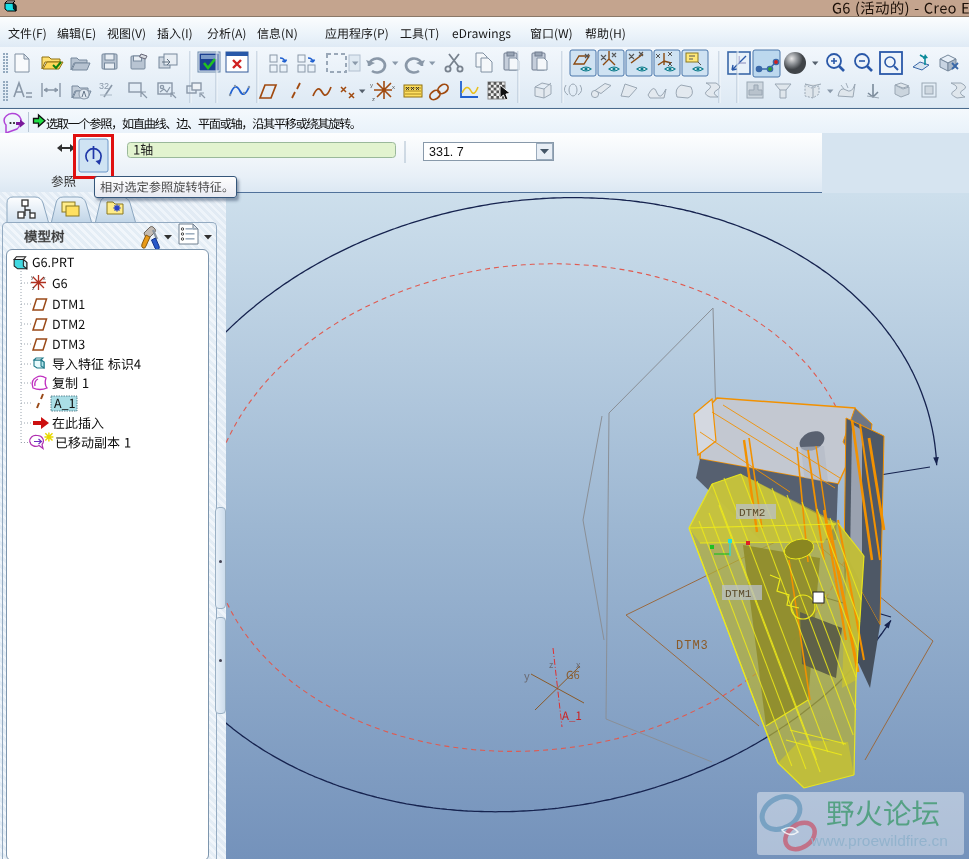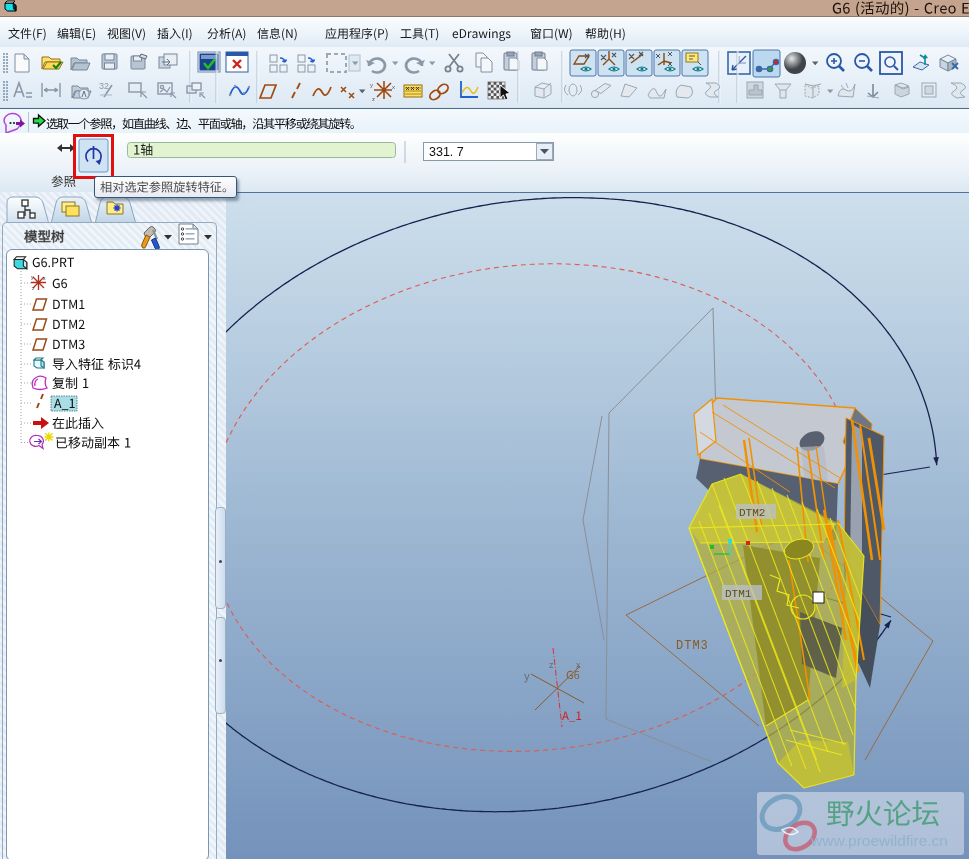--- a/index.html
+++ b/index.html
@@ -404,21 +404,21 @@
         <circle cx="10.5" cy="14" r="1.1"></circle>
         <circle cx="14" cy="14" r="1.1"></circle>
         <circle cx="17.5" cy="14" r="1.1"></circle>
       </g>
 <path d="M16 13 h4 v-2.5 l5 4 -5 4 v-2.5 h-4 z" fill="#7a1a9a"></path>
 <line x1="28.5" y1="3" x2="28.5" y2="23" stroke="#b8c6d4"></line>
 <path d="M33.5 9.5 h5 v-3.5 l6.5 5.8 -6.5 5.8 v-3.5 h-5 z" fill="#20e048" stroke="#101010" stroke-width="1.3"></path>
 <path d="M46.7 9.9C47.5 10.5 48.3 11.3 48.6 11.9L49.4 11.3C49 10.8 48.2 9.9 47.4 9.4ZM51.4 9.3C51.1 10.4 50.6 11.5 50 12.2C50.2 12.3 50.6 12.6 50.8 12.7C51 12.3 51.3 11.9 51.6 11.4H53.4V13.2H49.9V14H52.1C51.9 15.6 51.4 16.8 49.6 17.4C49.8 17.6 50 18 50.1 18.2C52.2 17.4 52.8 16 53 14H54.3V16.9C54.3 17.8 54.5 18.1 55.4 18.1C55.6 18.1 56.4 18.1 56.6 18.1C57.4 18.1 57.6 17.7 57.7 16.1C57.4 16.1 57.1 15.9 56.9 15.8C56.9 17 56.8 17.2 56.5 17.2C56.3 17.2 55.7 17.2 55.5 17.2C55.2 17.2 55.2 17.2 55.2 16.9V14H57.6V13.2H54.3V11.4H57.1V10.6H54.3V9H53.4V10.6H51.9C52.1 10.3 52.2 9.9 52.3 9.5ZM49.1 13.6H46.7V14.5H48.2V18.2C47.7 18.4 47.1 18.9 46.5 19.4L47.2 20.2C47.9 19.4 48.5 18.8 49 18.8C49.2 18.8 49.6 19.1 50.1 19.4C50.9 19.9 51.9 20 53.3 20C54.5 20 56.6 20 57.5 19.9C57.5 19.6 57.7 19.2 57.8 19C56.6 19.1 54.7 19.2 53.3 19.2C52 19.2 51 19.1 50.3 18.6C49.7 18.3 49.4 18 49.1 18Z M67.2 11.2C66.9 13 66.4 14.6 65.8 15.9C65.1 14.5 64.7 12.9 64.5 11.2ZM63 10.3V11.2H63.6C64 13.3 64.5 15.3 65.2 16.8C64.5 18 63.6 18.9 62.7 19.5C62.9 19.7 63.2 20 63.3 20.2C64.2 19.6 65 18.7 65.7 17.7C66.3 18.7 67.1 19.5 68 20.1C68.2 19.9 68.4 19.5 68.6 19.4C67.7 18.8 66.9 17.9 66.2 16.9C67.2 15.2 67.9 13.1 68.2 10.4L67.6 10.3L67.5 10.3ZM57.3 17.6 57.5 18.5 61.2 17.9V20.2H62.1V17.7L63.2 17.5L63.1 16.7L62.1 16.9V10.4H63V9.5H57.4V10.4H58.3V17.5ZM59.1 10.4H61.2V12.1H59.1ZM59.1 12.9H61.2V14.6H59.1ZM59.1 15.4H61.2V17L59.1 17.3Z M68.2 13.9V14.9H79.4V13.9Z M84.2 12.5V20.2H85.1V12.5ZM84.7 8.9C83.5 11 81.3 12.8 79 13.8C79.2 14 79.5 14.3 79.7 14.6C81.5 13.7 83.3 12.3 84.7 10.6C86.3 12.5 87.9 13.7 89.7 14.6C89.8 14.3 90.1 14 90.4 13.8C88.5 12.9 86.8 11.7 85.2 9.9L85.5 9.3Z M96.1 14.3C95.3 14.9 93.7 15.4 92.5 15.7C92.7 15.9 93 16.2 93.1 16.4C94.3 16 95.9 15.4 96.8 14.7ZM97.1 15.7C96.1 16.5 94 17.2 92.3 17.5C92.5 17.7 92.7 18 92.8 18.2C94.7 17.8 96.7 17.1 97.9 16.1ZM98.7 17C97.3 18.4 94.5 19.1 91.5 19.4C91.7 19.6 91.9 20 92 20.2C95.1 19.8 98 19 99.5 17.4ZM91.6 12C91.9 11.9 92.2 11.9 94.3 11.7C94.2 12.1 94 12.5 93.7 12.9H90V13.7H93.1C92.3 14.7 91.2 15.6 89.9 16.1C90.1 16.3 90.4 16.7 90.6 16.8C92 16.1 93.3 15.1 94.3 13.7H96.8C97.7 15 99.2 16.1 100.6 16.8C100.7 16.5 101 16.2 101.2 16C100 15.6 98.7 14.7 97.8 13.7H101V12.9H94.8C95 12.5 95.2 12.1 95.4 11.7L98.8 11.5C99.1 11.8 99.4 12.1 99.6 12.3L100.3 11.8C99.6 11 98.3 10 97.2 9.3L96.5 9.8C96.9 10.1 97.4 10.5 97.9 10.8L93.2 11C94 10.5 94.8 10 95.5 9.3L94.7 8.9C93.8 9.7 92.6 10.5 92.2 10.7C91.8 11 91.6 11.1 91.3 11.1C91.4 11.4 91.5 11.8 91.6 12Z M106.7 14.2H110.3V16.1H106.7ZM105.8 13.5V16.9H111.2V13.5ZM104.4 17.7C104.5 18.5 104.6 19.5 104.7 20.1L105.5 20C105.5 19.4 105.4 18.4 105.2 17.6ZM107 17.6C107.3 18.4 107.6 19.5 107.8 20.1L108.7 19.9C108.5 19.3 108.2 18.2 107.9 17.5ZM109.5 17.6C110.1 18.4 110.8 19.5 111 20.2L111.9 19.8C111.6 19.1 110.9 18 110.3 17.2ZM102.4 17.3C102 18.2 101.3 19.2 100.8 19.8L101.7 20.2C102.2 19.5 102.8 18.5 103.3 17.6ZM102.3 10.3H104.1V12.4H102.3ZM102.3 15.6V13.2H104.1V15.6ZM101.4 9.5V17.1H102.3V16.5H104.9V9.5ZM105.5 9.5V10.3H107.5C107.3 11.4 106.7 12.2 105.1 12.6C105.3 12.8 105.5 13.1 105.6 13.3C107.4 12.7 108.1 11.7 108.4 10.3H110.6C110.5 11.4 110.4 11.9 110.3 12.1C110.2 12.1 110.1 12.2 109.9 12.2C109.7 12.2 109.2 12.2 108.7 12.1C108.8 12.3 108.9 12.6 108.9 12.9C109.5 12.9 110 12.9 110.3 12.9C110.6 12.9 110.8 12.8 111 12.6C111.3 12.3 111.4 11.6 111.5 9.8C111.5 9.7 111.5 9.5 111.5 9.5Z M113 20.5C114.3 20.1 115.1 19.1 115.1 17.7C115.1 16.9 114.8 16.3 114.1 16.3C113.6 16.3 113.2 16.6 113.2 17.2C113.2 17.8 113.6 18.1 114.1 18.1L114.3 18.1C114.2 18.9 113.7 19.5 112.7 19.9Z M126.8 12.3C126.6 14 126.3 15.4 125.7 16.5C125.2 16.1 124.6 15.7 124.1 15.3C124.4 14.4 124.6 13.4 124.9 12.3ZM123.1 15.6C123.8 16.1 124.5 16.7 125.2 17.3C124.5 18.3 123.6 19 122.5 19.4C122.7 19.6 123 20 123.1 20.2C124.2 19.7 125.2 18.9 125.9 17.9C126.4 18.3 126.9 18.8 127.2 19.1L127.8 18.4C127.5 18 127 17.5 126.4 17.1C127.1 15.7 127.6 13.9 127.8 11.5L127.2 11.4L127 11.5H125.1C125.2 10.6 125.4 9.8 125.5 9L124.6 9C124.5 9.7 124.4 10.6 124.2 11.5H122.5V12.3H124C123.7 13.6 123.4 14.8 123.1 15.6ZM128.4 10.3V19.9H129.3V18.9H132.3V19.7H133.2V10.3ZM129.3 18.1V11.1H132.3V18.1Z M135.1 11.8V18.9H133.4V19.7H144.5V18.9H142.8V11.8H138.9L139.1 10.8H144.1V10H139.2L139.4 9L138.4 8.9L138.3 10H133.7V10.8H138.2L138 11.8ZM136 14.3H141.9V15.3H136ZM136 13.6V12.6H141.9V13.6ZM136 16H141.9V17.1H136ZM136 18.9V17.8H141.9V18.9Z M150.7 9.1V11.4H148.7V9.1H147.8V11.4H144.8V20.2H145.7V19.4H153.8V20.1H154.7V11.4H151.6V9.1ZM145.7 18.5V15.8H147.8V18.5ZM153.8 18.5H151.6V15.8H153.8ZM148.7 18.5V15.8H150.7V18.5ZM145.7 14.9V12.3H147.8V14.9ZM153.8 14.9H151.6V12.3H153.8ZM148.7 14.9V12.3H150.7V14.9Z M155.2 18.5 155.4 19.4C156.5 19.1 157.9 18.6 159.4 18.2L159.2 17.4C157.7 17.9 156.2 18.3 155.2 18.5ZM163.1 9.7C163.7 10 164.5 10.5 164.9 10.8L165.4 10.2C165 9.9 164.2 9.4 163.6 9.2ZM155.4 14C155.5 14 155.8 13.9 157.3 13.7C156.8 14.5 156.3 15.1 156.1 15.3C155.7 15.8 155.4 16.1 155.2 16.1C155.3 16.4 155.4 16.8 155.5 17C155.7 16.8 156.1 16.7 159.2 16.1C159.2 15.9 159.2 15.6 159.2 15.3L156.8 15.8C157.7 14.7 158.6 13.3 159.4 12L158.6 11.5C158.4 12 158.1 12.4 157.9 12.9L156.3 13C157 12 157.7 10.7 158.3 9.4L157.4 9C156.9 10.5 156 12 155.8 12.4C155.5 12.8 155.3 13.1 155.1 13.2C155.2 13.4 155.3 13.9 155.4 14ZM165.3 14.9C164.8 15.7 164.2 16.4 163.4 17C163.2 16.4 163 15.6 162.9 14.7L166 14.1L165.9 13.3L162.8 13.9C162.7 13.4 162.7 12.9 162.6 12.3L165.7 11.8L165.5 11L162.6 11.5C162.5 10.6 162.5 9.8 162.5 8.9H161.6C161.6 9.8 161.7 10.7 161.7 11.6L159.8 11.9L159.9 12.7L161.8 12.4C161.8 13 161.9 13.5 161.9 14.1L159.5 14.5L159.7 15.3L162 14.9C162.2 15.9 162.4 16.8 162.6 17.6C161.6 18.3 160.4 18.8 159.1 19.2C159.4 19.4 159.6 19.7 159.7 20C160.9 19.6 162 19 162.9 18.4C163.4 19.5 164.1 20.1 165 20.1C165.8 20.1 166.1 19.7 166.2 18.4C166 18.3 165.7 18.1 165.6 17.9C165.5 19 165.4 19.2 165.1 19.2C164.5 19.2 164.1 18.7 163.7 17.9C164.7 17.1 165.5 16.3 166.1 15.3Z M168.7 19.9 169.5 19.2C168.8 18.3 167.7 17.2 166.8 16.5L166 17.2C166.9 17.9 167.9 18.9 168.7 19.9Z M177.2 9.6C177.9 10.3 178.7 11.2 179.1 11.7L179.8 11.1C179.4 10.6 178.6 9.7 177.9 9.1ZM182.9 9.1C182.9 9.8 182.9 10.5 182.9 11.1H180.4V12H182.8C182.6 14.4 182 16.3 180 17.5C180.3 17.7 180.5 17.9 180.7 18.2C182.8 16.8 183.5 14.6 183.8 12H186.5C186.3 15.4 186.2 16.8 185.9 17.1C185.7 17.2 185.6 17.3 185.4 17.3C185.1 17.3 184.4 17.3 183.7 17.2C183.8 17.5 184 17.9 184 18.1C184.7 18.2 185.4 18.2 185.7 18.2C186.1 18.1 186.4 18 186.7 17.7C187.1 17.2 187.3 15.7 187.4 11.6C187.4 11.5 187.4 11.1 187.4 11.1H183.8C183.9 10.5 183.9 9.8 183.9 9.1ZM179.2 13.1H176.7V14H178.3V17.8C177.8 18 177.2 18.6 176.5 19.3L177.2 20.2C177.8 19.3 178.3 18.6 178.7 18.6C179 18.6 179.4 19 179.9 19.3C180.8 19.9 181.8 20 183.4 20C184.7 20 186.9 20 187.8 19.9C187.8 19.6 188 19.1 188.1 18.9C186.9 19 185 19.1 183.5 19.1C182 19.1 181 19 180.2 18.5C179.7 18.2 179.5 18 179.2 17.9Z M190.4 19.9 191.2 19.2C190.5 18.3 189.4 17.2 188.5 16.5L187.7 17.2C188.6 17.9 189.6 18.9 190.4 19.9Z M200 11.5C200.5 12.4 201 13.6 201.1 14.3L202 14C201.8 13.3 201.3 12.1 200.9 11.3ZM207.1 11.2C206.8 12.1 206.2 13.3 205.8 14.1L206.6 14.4C207 13.6 207.6 12.5 208.1 11.5ZM198.5 15V15.9H203.5V20.2H204.5V15.9H209.5V15H204.5V10.7H208.8V9.8H199.2V10.7H203.5V15Z M213.5 15.1H216.1V16.5H213.5ZM213.5 14.4V13H216.1V14.4ZM213.5 17.2H216.1V18.7H213.5ZM209.5 9.8V10.6H214.2C214.1 11.1 213.9 11.7 213.8 12.2H210V20.2H210.9V19.5H218.8V20.2H219.7V12.2H214.8L215.2 10.6H220.3V9.8ZM210.9 18.7V13H212.7V18.7ZM218.8 18.7H216.9V13H218.8Z M228 9.5C228.8 9.9 229.7 10.5 230.1 10.9L230.7 10.3C230.2 9.8 229.3 9.3 228.6 9ZM220.4 18.4 220.5 19.3C222 19 224 18.6 225.8 18.2L225.8 17.3C223.8 17.7 221.7 18.2 220.4 18.4ZM222 13.7H224.5V15.8H222ZM221.1 12.9V16.6H225.4V12.9ZM220.4 10.9V11.8H226.4C226.6 13.8 226.9 15.6 227.3 17.1C226.5 18.1 225.5 18.9 224.4 19.5C224.6 19.6 224.9 20 225.1 20.2C226 19.6 226.9 18.9 227.7 18.1C228.2 19.4 228.9 20.2 229.9 20.2C230.8 20.2 231.2 19.6 231.3 17.5C231.1 17.4 230.7 17.2 230.5 17C230.5 18.6 230.3 19.2 230 19.2C229.4 19.2 228.8 18.5 228.4 17.2C229.3 16 230 14.6 230.5 12.9L229.6 12.7C229.2 14 228.7 15.1 228 16.1C227.7 14.9 227.5 13.4 227.4 11.8H231V10.9H227.3C227.3 10.3 227.3 9.6 227.3 9H226.3C226.3 9.6 226.4 10.3 226.4 10.9Z M236.9 15.8H238.5V18.7H236.9ZM236.9 15V12.4H238.5V15ZM240.9 15.8V18.7H239.4V15.8ZM240.9 15H239.4V12.4H240.9ZM238.5 9V11.6H236.1V20.2H236.9V19.5H240.9V20.1H241.8V11.6H239.4V9ZM231.5 15.1C231.6 15.1 232 15 232.4 15H233.6V16.7L231 17.2L231.2 18.1L233.6 17.6V20.1H234.4V17.4L235.7 17.2L235.6 16.4L234.4 16.6V15H235.5V14.1H234.4V12.3H233.6V14.1H232.3C232.6 13.3 233 12.3 233.3 11.2H235.5V10.4H233.5C233.6 10 233.7 9.5 233.8 9.1L232.9 9C232.8 9.4 232.7 9.9 232.6 10.4H231.1V11.2H232.4C232.2 12.2 231.9 13.1 231.8 13.4C231.6 13.9 231.4 14.3 231.2 14.3C231.3 14.6 231.4 15 231.5 15.1Z M243.2 20.5C244.5 20.1 245.3 19.1 245.3 17.7C245.3 16.9 245 16.3 244.3 16.3C243.8 16.3 243.4 16.6 243.4 17.2C243.4 17.8 243.8 18.1 244.3 18.1L244.5 18.1C244.4 18.9 243.9 19.5 242.9 19.9Z M253.2 9.8C254 10.2 255 10.9 255.4 11.3L256 10.7C255.5 10.2 254.6 9.6 253.8 9.2ZM252.6 13.1C253.4 13.5 254.4 14.1 254.8 14.5L255.4 13.9C254.9 13.4 253.9 12.9 253.2 12.5ZM252.9 19.3 253.7 20C254.4 18.9 255.3 17.4 256 16.1L255.4 15.5C254.6 16.8 253.6 18.4 252.9 19.3ZM257 14.9V20.2H257.9V19.5H261.9V20.2H262.9V14.9ZM257.9 18.6V15.8H261.9V18.6ZM257.7 9.5V10.8C257.7 11.9 257.4 13.1 255.8 14.1C256 14.2 256.3 14.6 256.4 14.8C258.2 13.7 258.5 12.1 258.5 10.9V10.4H261.2V12.9C261.2 13.8 261.3 14.1 262.2 14.1C262.3 14.1 262.9 14.1 263.1 14.1C263.3 14.1 263.6 14.1 263.7 14.1C263.7 13.9 263.7 13.6 263.7 13.3C263.5 13.4 263.3 13.4 263.1 13.4C262.9 13.4 262.4 13.4 262.3 13.4C262.1 13.4 262.1 13.3 262.1 12.9V9.5Z M270 18.4C271.4 18.9 272.9 19.6 273.7 20.1L274.6 19.5C273.6 19 272.1 18.3 270.6 17.8ZM267.4 17.8C266.6 18.4 264.9 19.1 263.5 19.5C263.7 19.6 264 20 264.1 20.2C265.5 19.7 267.1 19 268.2 18.3ZM271.4 9V10.4H266.8V9H265.9V10.4H264V11.2H265.9V16.7H263.7V17.6H274.5V16.7H272.3V11.2H274.2V10.4H272.3V9ZM266.8 16.7V15.4H271.4V16.7ZM266.8 11.2H271.4V12.5H266.8ZM266.8 13.2H271.4V14.6H266.8Z M276 11.5C276.4 12.4 276.9 13.6 277.1 14.3L278 14C277.8 13.3 277.3 12.1 276.8 11.3ZM283.1 11.2C282.8 12.1 282.2 13.3 281.7 14.1L282.5 14.4C283 13.6 283.6 12.5 284 11.5ZM274.5 15V15.9H279.4V20.2H280.4V15.9H285.4V15H280.4V10.7H284.7V9.8H275.1V10.7H279.4V15Z M288.8 9.1C288 9.4 286.6 9.8 285.4 10C285.5 10.2 285.6 10.5 285.7 10.7C286.1 10.7 286.6 10.6 287.1 10.5V12.5H285.3V13.3H286.9C286.5 14.7 285.8 16.3 285.1 17.2C285.2 17.4 285.5 17.8 285.6 18C286.1 17.2 286.7 16 287.1 14.7V20.2H288V14.6C288.3 15.1 288.8 15.8 288.9 16.2L289.5 15.5C289.3 15.1 288.3 13.9 288 13.6V13.3H289.5V12.5H288V10.3C288.5 10.1 289 10 289.4 9.8ZM290.9 12C291.3 12.3 291.8 12.6 292.1 12.9C291.3 13.4 290.3 13.7 289.4 13.9C289.5 14.1 289.8 14.4 289.8 14.6C292.3 14 294.7 12.7 295.7 10.4L295.1 10.1L295 10.1H292.7C292.9 9.8 293.2 9.5 293.4 9.1L292.5 9C291.9 9.9 290.8 10.9 289.3 11.6C289.5 11.8 289.8 12.1 290 12.3C290.7 11.9 291.3 11.4 291.9 10.9H294.4C294 11.5 293.5 12 292.9 12.5C292.5 12.1 292 11.8 291.6 11.6ZM291.5 16.8C292 17.1 292.5 17.6 292.9 17.9C291.8 18.7 290.5 19.2 289.1 19.5C289.3 19.7 289.5 20 289.6 20.2C292.6 19.5 295.3 17.9 296.4 14.7L295.8 14.5L295.6 14.5H293.5C293.8 14.2 294 13.9 294.2 13.6L293.2 13.4C292.6 14.5 291.3 15.7 289.5 16.6C289.7 16.7 290 17 290.1 17.2C291.2 16.7 292.1 16 292.8 15.3H295.2C294.8 16.1 294.3 16.8 293.6 17.4C293.2 17.1 292.7 16.7 292.2 16.4Z M304 9.5C304.7 9.9 305.6 10.5 306.1 10.9L306.6 10.3C306.2 9.8 305.3 9.3 304.5 9ZM296.3 18.4 296.5 19.3C297.9 19 299.9 18.6 301.8 18.2L301.7 17.3C299.7 17.7 297.6 18.2 296.3 18.4ZM297.9 13.7H300.4V15.8H297.9ZM297.1 12.9V16.6H301.3V12.9ZM296.4 10.9V11.8H302.4C302.5 13.8 302.8 15.6 303.3 17.1C302.4 18.1 301.5 18.9 300.3 19.5C300.5 19.6 300.9 20 301 20.2C302 19.6 302.9 18.9 303.6 18.1C304.2 19.4 304.9 20.2 305.8 20.2C306.8 20.2 307.1 19.6 307.3 17.5C307 17.4 306.7 17.2 306.5 17C306.4 18.6 306.3 19.2 305.9 19.2C305.3 19.2 304.8 18.5 304.3 17.2C305.2 16 306 14.6 306.5 12.9L305.6 12.7C305.2 14 304.7 15.1 304 16.1C303.7 14.9 303.5 13.4 303.4 11.8H307V10.9H303.3C303.3 10.3 303.3 9.6 303.3 9H302.3C302.3 9.6 302.3 10.3 302.3 10.9Z M306.9 18.6 307.1 19.4C308.1 19.1 309.4 18.7 310.7 18.3L310.5 17.5C309.2 17.9 307.8 18.3 306.9 18.6ZM316.7 11.3C316.2 11.9 315.5 12.4 314.7 12.8C314.5 12.4 314.2 11.8 314 11.3L317.7 10.9L317.6 10.1L313.8 10.5C313.7 10 313.6 9.5 313.6 9H312.7C312.8 9.6 312.8 10.1 313 10.6L311.2 10.8L311.3 11.5L313.2 11.4C313.4 12 313.6 12.6 314 13.1C313.1 13.5 312.1 13.8 311.1 14C311.3 14.2 311.6 14.6 311.7 14.7C312.6 14.5 313.6 14.2 314.4 13.8C315.1 14.6 315.9 15 316.7 15C317.5 15 317.7 14.6 317.9 13.3C317.7 13.3 317.4 13.1 317.2 13C317.2 13.9 317.1 14.2 316.7 14.2C316.2 14.2 315.7 13.9 315.2 13.4C316.1 12.9 316.9 12.3 317.5 11.6ZM310.9 15.5V16.3H312.7C312.6 17.9 312.2 18.9 310.4 19.4C310.5 19.6 310.8 20 310.9 20.2C313 19.5 313.5 18.3 313.6 16.3H314.8V18.9C314.8 19.7 315 20 315.9 20C316.1 20 316.9 20 317.1 20C317.8 20 318 19.6 318.1 18.3C317.8 18.2 317.5 18.1 317.3 18C317.3 19.1 317.2 19.2 317 19.2C316.8 19.2 316.2 19.2 316.1 19.2C315.8 19.2 315.7 19.2 315.7 18.9V16.3H317.8V15.5ZM307.1 14C307.3 14 307.6 13.9 308.9 13.7C308.4 14.5 308 15.1 307.8 15.3C307.4 15.8 307.2 16.1 306.9 16.1C307 16.4 307.2 16.8 307.2 17C307.4 16.8 307.8 16.7 310.5 16.1C310.5 16 310.5 15.6 310.5 15.4L308.4 15.8C309.3 14.7 310.1 13.3 310.8 12L310.1 11.5C309.9 12 309.6 12.5 309.4 12.9L308 13C308.7 12 309.4 10.6 309.8 9.4L308.9 9C308.5 10.4 307.7 12 307.5 12.4C307.2 12.8 307 13.1 306.8 13.1C306.9 13.4 307.1 13.9 307.1 14Z M324.2 18.4C325.7 18.9 327.1 19.6 328 20.1L328.8 19.5C327.9 19 326.3 18.3 324.9 17.8ZM321.7 17.8C320.8 18.4 319.1 19.1 317.8 19.5C318 19.6 318.3 20 318.4 20.2C319.7 19.7 321.4 19 322.5 18.3ZM325.6 9V10.4H321.1V9H320.2V10.4H318.3V11.2H320.2V16.7H317.9V17.6H328.8V16.7H326.5V11.2H328.5V10.4H326.5V9ZM321.1 16.7V15.4H325.6V16.7ZM321.1 11.2H325.6V12.5H321.1ZM321.1 13.2H325.6V14.6H321.1Z M330.2 9.3C330.5 9.8 330.8 10.5 331 10.9H328.6V11.8H330C329.9 15.3 329.8 18 328.4 19.6C328.6 19.7 329 20 329.1 20.2C330.3 18.8 330.6 16.8 330.7 14.3H332.2C332.1 17.7 332 18.8 331.8 19.1C331.7 19.2 331.6 19.3 331.4 19.3C331.3 19.3 330.8 19.3 330.4 19.2C330.5 19.5 330.6 19.8 330.6 20.1C331.1 20.1 331.6 20.1 331.8 20.1C332.2 20 332.4 19.9 332.5 19.7C332.9 19.2 332.9 17.9 333 13.8C333 13.7 333 13.4 333 13.4H330.8L330.8 11.8H333.5V10.9H331.3L331.9 10.7C331.7 10.3 331.3 9.5 331 9ZM334.3 14.7C334.2 16.6 334 18.5 333 19.5C333.2 19.7 333.5 20 333.6 20.1C334.1 19.6 334.5 18.8 334.7 17.9C335.4 19.6 336.5 19.9 338 19.9H339.6C339.7 19.7 339.8 19.3 339.9 19.1C339.6 19.1 338.3 19.1 338.1 19.1C337.7 19.1 337.3 19.1 337 19V16.4H339.3V15.6H337V13.5H338.6C338.4 14 338.2 14.4 338.1 14.7L338.8 15C339.1 14.5 339.4 13.6 339.7 12.8L339.1 12.6L339 12.7H334.1C334.4 12.3 334.7 11.9 334.9 11.4H339.8V10.5H335.3C335.4 10.1 335.6 9.6 335.7 9.1L334.8 8.9C334.5 10.3 333.9 11.7 333.1 12.5C333.3 12.7 333.6 13 333.8 13.1L334 12.8V13.5H336.2V18.6C335.6 18.3 335.2 17.6 334.9 16.6C335 16 335.1 15.3 335.1 14.7Z M339.9 15.1C340 15.1 340.4 15 340.8 15H341.9V16.7L339.4 17.2L339.6 18.1L341.9 17.6V20.1H342.8V17.4L344.4 17.1L344.4 16.3L342.8 16.6V15H344V14.1H342.8V12.3H341.9V14.1H340.7C341.1 13.3 341.5 12.3 341.8 11.2H344V10.4H342.1C342.2 10 342.3 9.5 342.4 9.1L341.5 9C341.4 9.4 341.3 9.9 341.2 10.4H339.5V11.2H341C340.7 12.2 340.4 13.1 340.3 13.4C340 13.9 339.9 14.3 339.7 14.3C339.8 14.6 339.9 15 339.9 15.1ZM344.1 12.7V13.5H345.9C345.7 14.4 345.4 15.2 345.2 15.8H348.7C348.3 16.4 347.8 17.2 347.3 17.8C346.8 17.5 346.4 17.2 346 17L345.4 17.6C346.7 18.3 348.1 19.5 348.8 20.2L349.4 19.5C349.1 19.1 348.6 18.7 348 18.3C348.7 17.3 349.6 16.1 350.2 15.2L349.5 14.9L349.4 15H346.5L346.9 13.5H350.6V12.7H347.1L347.5 11.2H350.2V10.4H347.8L348.1 9.1L347.2 9L346.8 10.4H344.6V11.2H346.6L346.2 12.7Z M352.2 16.2C351.2 16.2 350.3 17.1 350.3 18.1C350.3 19.1 351.2 19.9 352.2 19.9C353.2 19.9 354 19.1 354 18.1C354 17.1 353.2 16.2 352.2 16.2ZM352.2 19.3C351.5 19.3 350.9 18.8 350.9 18.1C350.9 17.4 351.5 16.8 352.2 16.8C352.9 16.8 353.4 17.4 353.4 18.1C353.4 18.8 352.9 19.3 352.2 19.3Z" fill="#111"></path>
 </svg>
   </div>
-<div class="abs" style="left:0;top:133px;width:969px;height:59px;background:linear-gradient(#fdfefe,#e7eff7 75%,#dce8f3);border-bottom:2px solid #50719a;">
+<div class="abs" style="left:0;top:133px;width:822px;height:59px;background:linear-gradient(#fdfefe,#e7eff7 75%,#dce8f3);border-bottom:2px solid #50719a;">
 <svg class="abs" style="left:0;top:0" width="969" height="59" viewBox="0 0 969 59">
 <path d="M57 15 l5 -4 v3 h8 v-3 l5 4 -5 4 v-3 h-8 v3 z" fill="#303030"></path>
 <rect x="79" y="6" width="29" height="33" rx="2" fill="#cfe3f3" stroke="#6a96c8"></rect>
 <g stroke="#2038a8" stroke-width="1.7" fill="none">
         <path d="M88 28.5 a7.6 7.6 0 1 1 11 0"></path>
         <path d="M93.5 13 v13"></path>
       </g>
       <path d="M95.5 28 l6 -1.5 -2 5.5 z" fill="#2038a8"></path>
 <rect x="127.5" y="142.5" width="268" height="15" rx="3" fill="#e2f3cf" stroke="#9ab89a" transform="translate(0,-133)"></rect>
 <path d="M134.1 21.5H139.4V20.5H137.5V12H136.5C136 12.3 135.4 12.5 134.6 12.6V13.4H136.3V20.5H134.1Z M147.1 17.9H148.8V20.9H147.1ZM147.1 17V14.2H148.8V17ZM151.4 17.9V20.9H149.7V17.9ZM151.4 17H149.7V14.2H151.4ZM148.8 10.6V13.3H146.2V22.5H147.1V21.8H151.4V22.5H152.3V13.3H149.8V10.6ZM141.3 17.2C141.4 17.1 141.8 17 142.3 17H143.5V18.9L140.8 19.3L141 20.3L143.5 19.8V22.5H144.4V19.6L145.8 19.3L145.7 18.5L144.4 18.7V17H145.6V16.1H144.4V14.1H143.5V16.1H142.2C142.6 15.2 142.9 14.1 143.2 13H145.6V12.1H143.5C143.6 11.6 143.7 11.2 143.8 10.8L142.8 10.6C142.8 11.1 142.6 11.6 142.5 12.1H140.9V13H142.3C142 14.1 141.8 14.9 141.6 15.3C141.4 15.8 141.2 16.3 141 16.3C141.1 16.6 141.3 17 141.3 17.2Z" fill="#222"></path>

